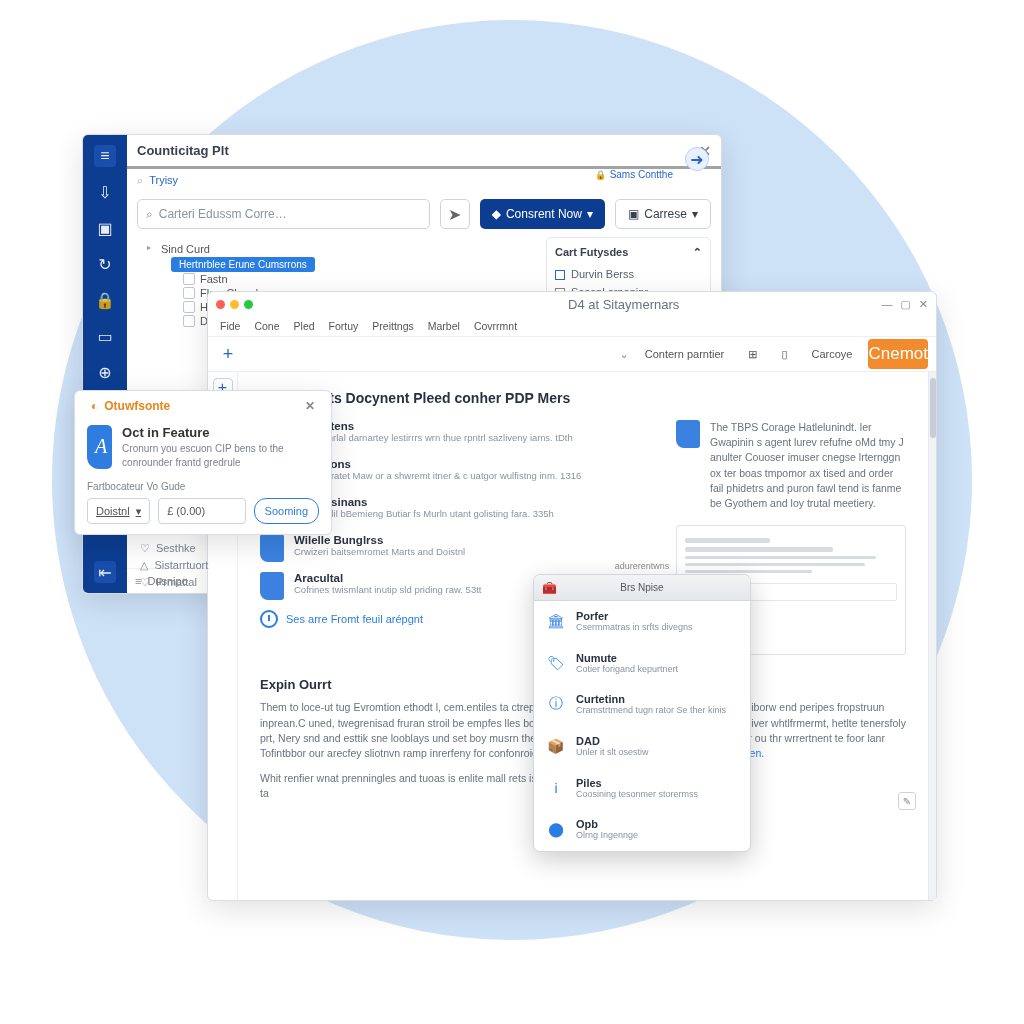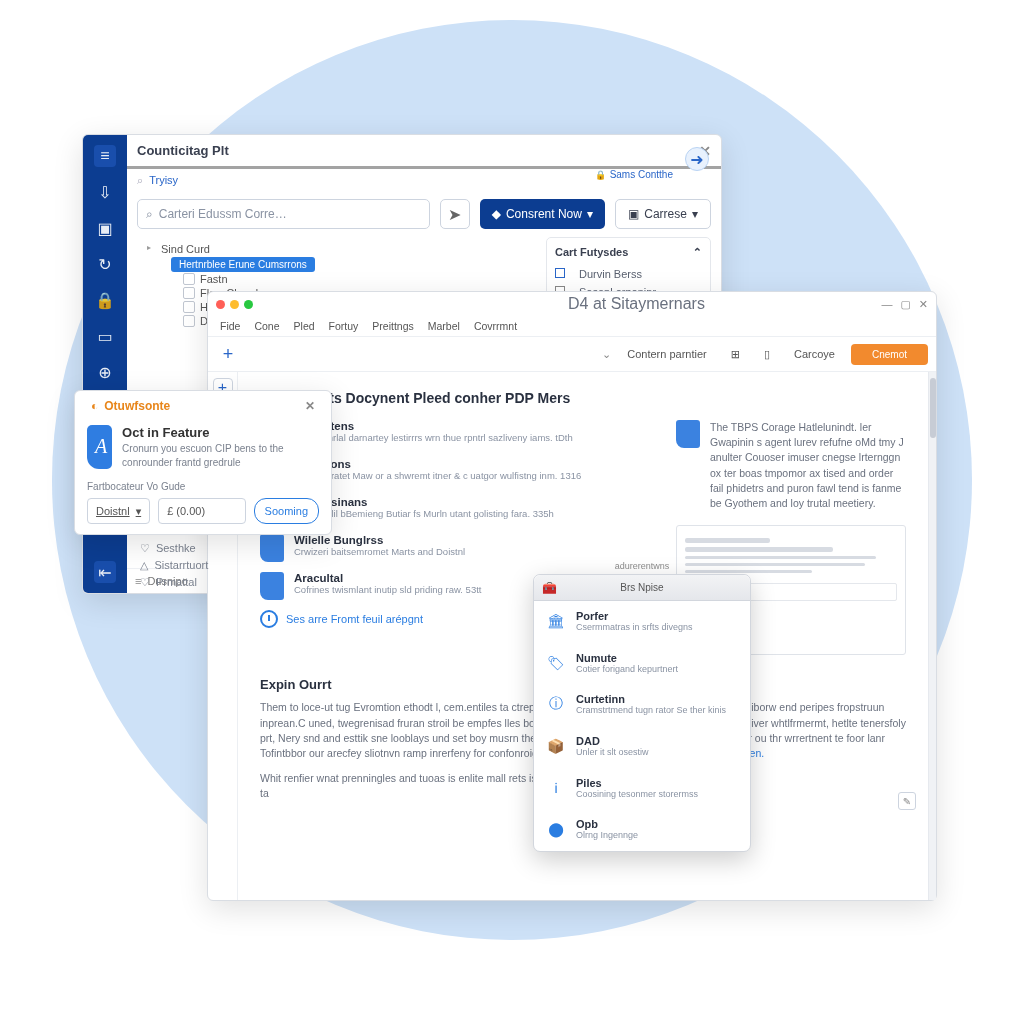--- a/index.html
+++ b/index.html
@@ -26,21 +26,21 @@
 .scstamp::before { content: "🔒"; font-size: 9px; margin-right: 3px; }
 .w1-body { flex: 1; display: flex; }
 .tree { flex: 1; padding: 4px 14px; font-size: 11px; color: #555; }
 .node { padding: 2px 0 2px 20px; position: relative; }
 .node::before { content: "▸"; position: absolute; left: 6px; color: #999; font-size: 8px; }
 .node-sel { background: #2a7de1; color: #fff; border-radius: 3px; padding: 2px 8px; display: inline-block; font-size: 10px; }
 .chk { margin-left: 18px; padding: 1px 0; display: flex; align-items: center; gap: 5px; }
 .chk::before { content: ""; width: 10px; height: 10px; border: 1px solid #c0c6d0; border-radius: 2px; }
 .sidepanel { width: 165px; border: 1px solid #e4e7ec; border-radius: 5px; margin: 0 10px 10px 0; padding: 8px; font-size: 11px; }
 .sp-head { color: #3a4050; font-weight: 600; margin-bottom: 6px; display: flex; justify-content: space-between; }
-.sp-item { padding: 3px 0; color: #5a6170; display: flex; gap: 14px; align-items: flex-start; }
+.sp-item { padding: 3px 0; color: #5a6170; display: flex; gap: 6px; align-items: flex-end; }
 .sp-item .sq { width: 10px; height: 10px; border: 1px solid #2a66c8; }
 .bottombar { display: flex; align-items: center; padding: 6px 8px; border-top: 1px solid #eef0f4; font-size: 11px; color: #777; gap: 6px; }
 .bottombar::before { content: "≡"; color: #888; }
 
 
 .dlg { left: 74px; top: 390px; width: 258px; padding-bottom: 10px; z-index: 30; }
 .dlg-h { display: flex; align-items: center; padding: 8px 16px; font-size: 12px; color: #e8861b; font-weight: 700; }
 .dlg-h::before { content: "◐"; margin-right: 6px; color: #e8861b; }
 .dlg-x { margin-left: auto; color: #888; }
 .dlg-body { display: flex; gap: 10px; padding: 4px 12px 10px; }
@@ -53,28 +53,28 @@
 .sel { flex: none; height: 26px; border: 1px solid #cdd4df; border-radius: 4px; font-size: 11px; color: #555; display: flex; align-items: center; padding: 0 8px; gap: 6px; text-decoration: underline; }
 .inp { flex: 1; height: 26px; border: 1px solid #cdd4df; border-radius: 4px; font-size: 11px; padding: 0 8px; color: #555; display: flex; align-items: center; }
 .btn-o { height: 26px; border: 1px solid #2a7de1; color: #2a7de1; border-radius: 12px; padding: 0 10px; font-size: 11px; display: flex; align-items: center; }
 
 
 .w2 { left: 207px; top: 291px; width: 730px; height: 610px; }
 .w2-top { height: 24px; display: flex; align-items: center; padding: 0 8px; gap: 5px; font-size: 10px; color: #3a4050; }
 .tl { display: flex; gap: 5px; }
 .dot { width: 9px; height: 9px; border-radius: 50%; }
 .dr { background: #ff5f57; } .dy { background: #febc2e; } .dg { background: #28c840; }
-.w2-doc { margin-left: 310px; color: #6a717f; font-size: 16px; text-align: center; }
+.w2-doc { margin-left: 310px; color: #6a717f; font-size: 13px; text-align: center; }
 .w2-wbtn { margin-left: auto; color: #888; font-size: 11px; display: flex; gap: 8px; }
 .menubar { height: 20px; padding: 0 12px; display: flex; gap: 14px; font-size: 10.5px; color: #555; align-items: center; }
 .toolbar { height: 36px; border-top: 1px solid #eceff3; border-bottom: 1px solid #eceff3; display: flex; align-items: center; padding: 0 8px; gap: 8px; font-size: 11px; }
 .plus { width: 24px; height: 24px; display: flex; align-items: center; justify-content: center; color: #2a66c8; font-size: 18px; }
 .spacer { flex: 1; }
 .tbtn { padding: 4px 8px; color: #555; border-radius: 4px; display: flex; align-items: center; gap: 4px; }
-.orange { background: #f28a2e; color: #fff; padding: 5px 21px; border-radius: 4px; font-size: 10px; }
+.orange { background: #f28a2e; color: #fff; padding: 5px 0; border-radius: 4px; font-size: 17px; }
 .w2-wrap { display: flex; height: calc(100% - 80px); }
 .gutter { width: 30px; border-right: 1px solid #eceff3; display: flex; flex-direction: column; align-items: center; padding-top: 6px; }
 .gutter .plus2 { width: 20px; height: 20px; border: 1px solid #cdd4df; border-radius: 4px; display: flex; align-items: center; justify-content: center; color: #2a66c8; margin-bottom: 10px; }
 .doc { flex: 1; background: #fff; padding: 18px 22px; overflow: hidden; font-size: 12px; color: #4a505c; position: relative; }
 .scroll { width: 8px; background: #f0f2f5; border-left: 1px solid #e6e9ee; position: relative; }
 .scroll::after { content: ""; position: absolute; left: 1px; top: 6px; width: 6px; height: 60px; background: #c7ccd5; border-radius: 3px; }
 .h1 { font-size: 14px; font-weight: 700; color: #2a3140; margin-bottom: 14px; }
 .cols { display: flex; gap: 26px; }
 .list { flex: 1; }
 .li { display: flex; gap: 10px; margin-bottom: 10px; }

